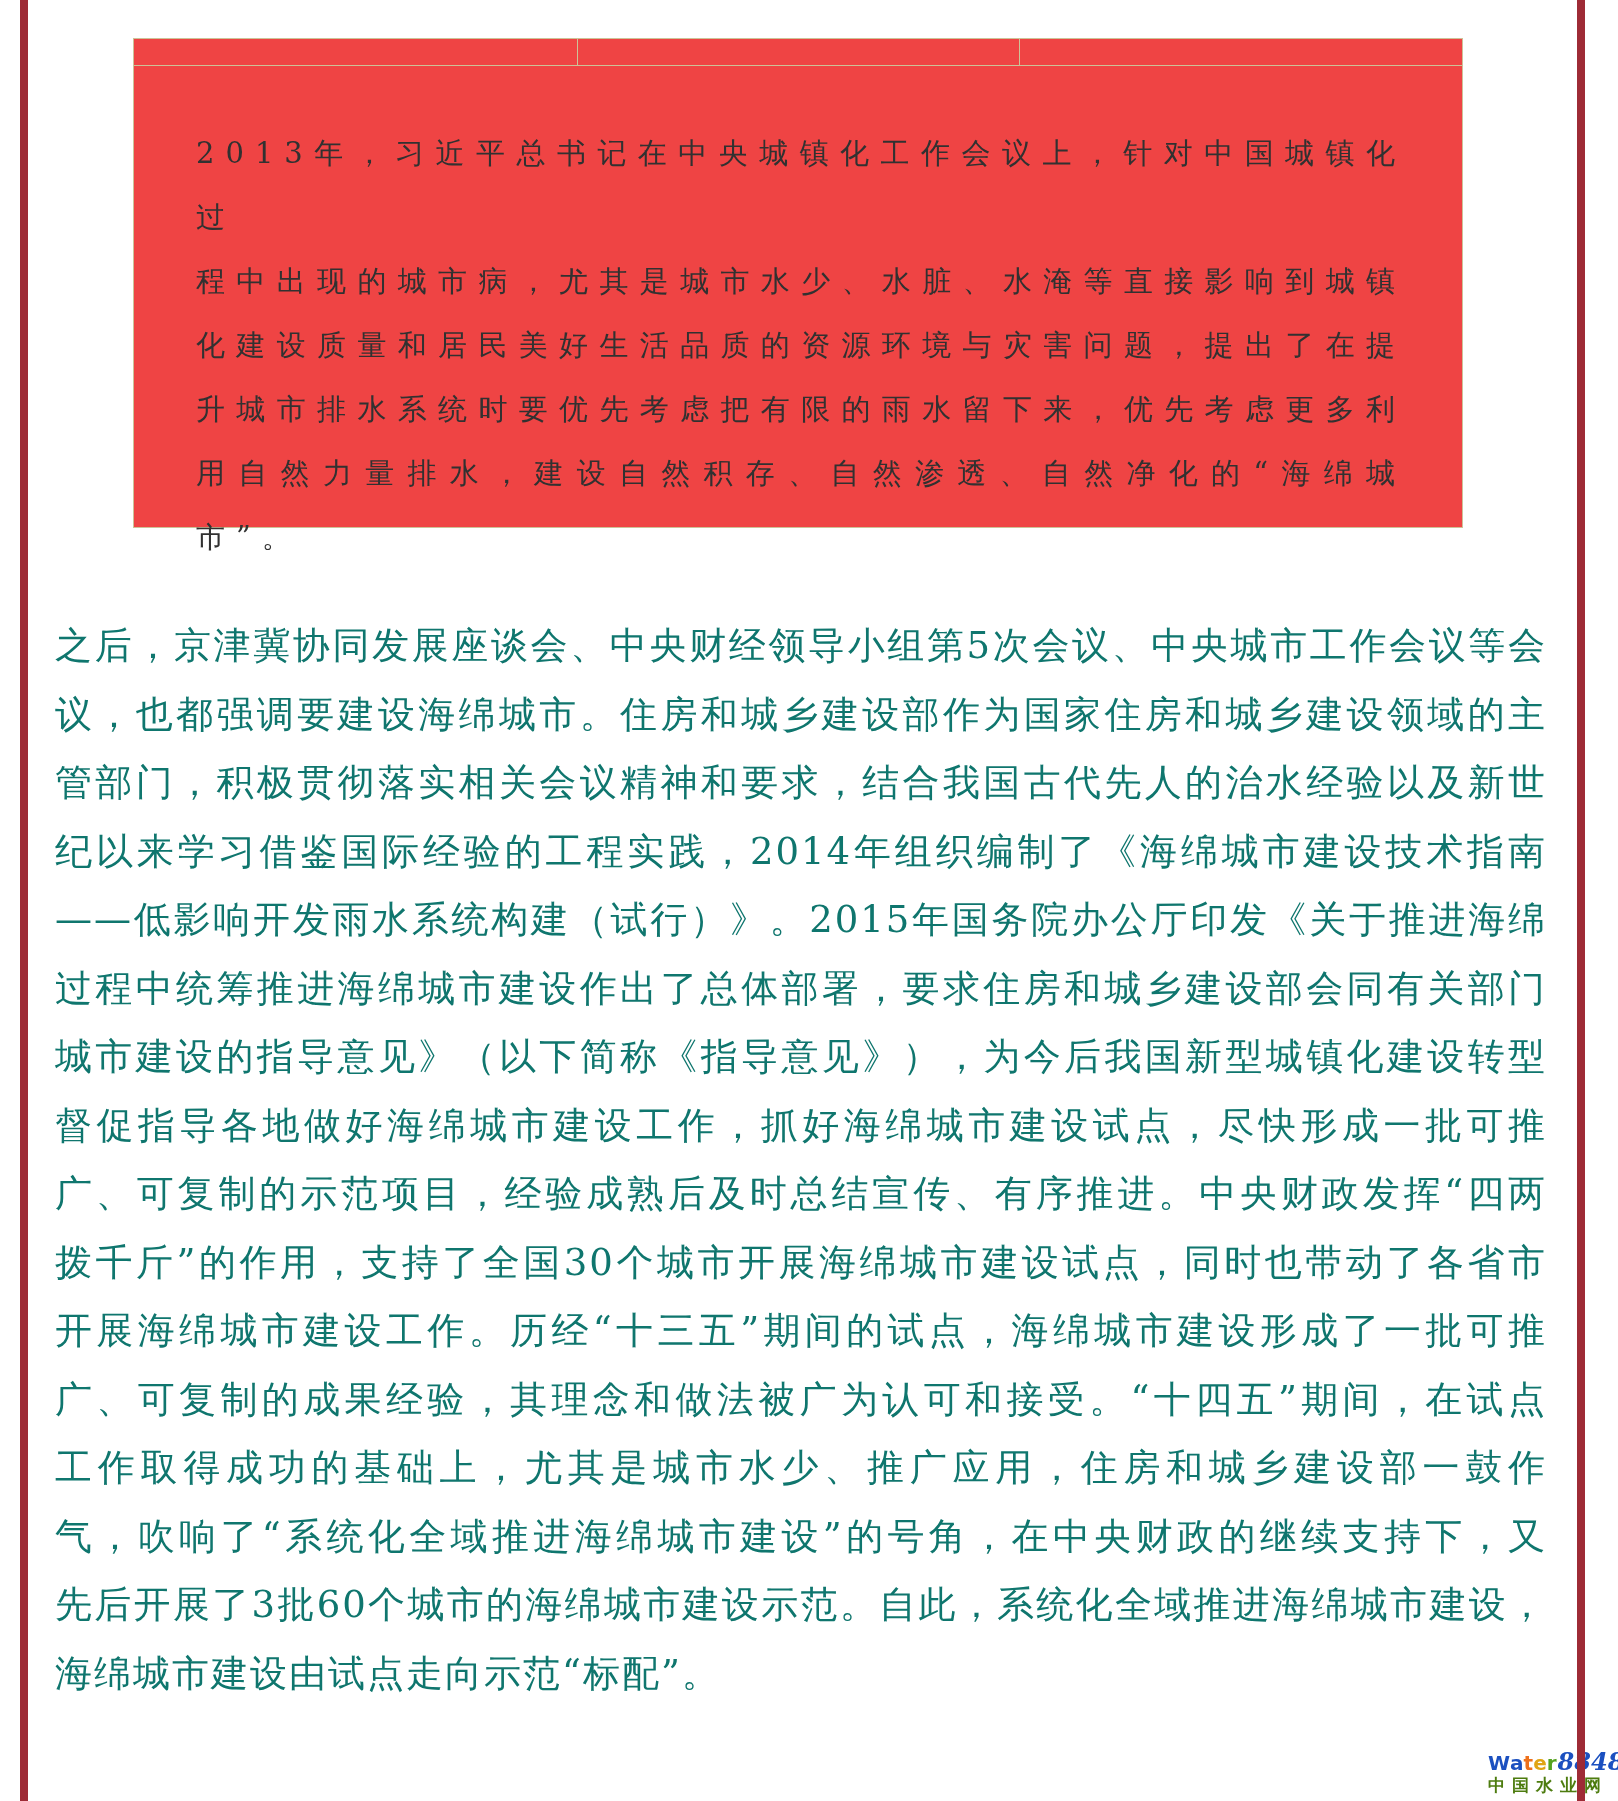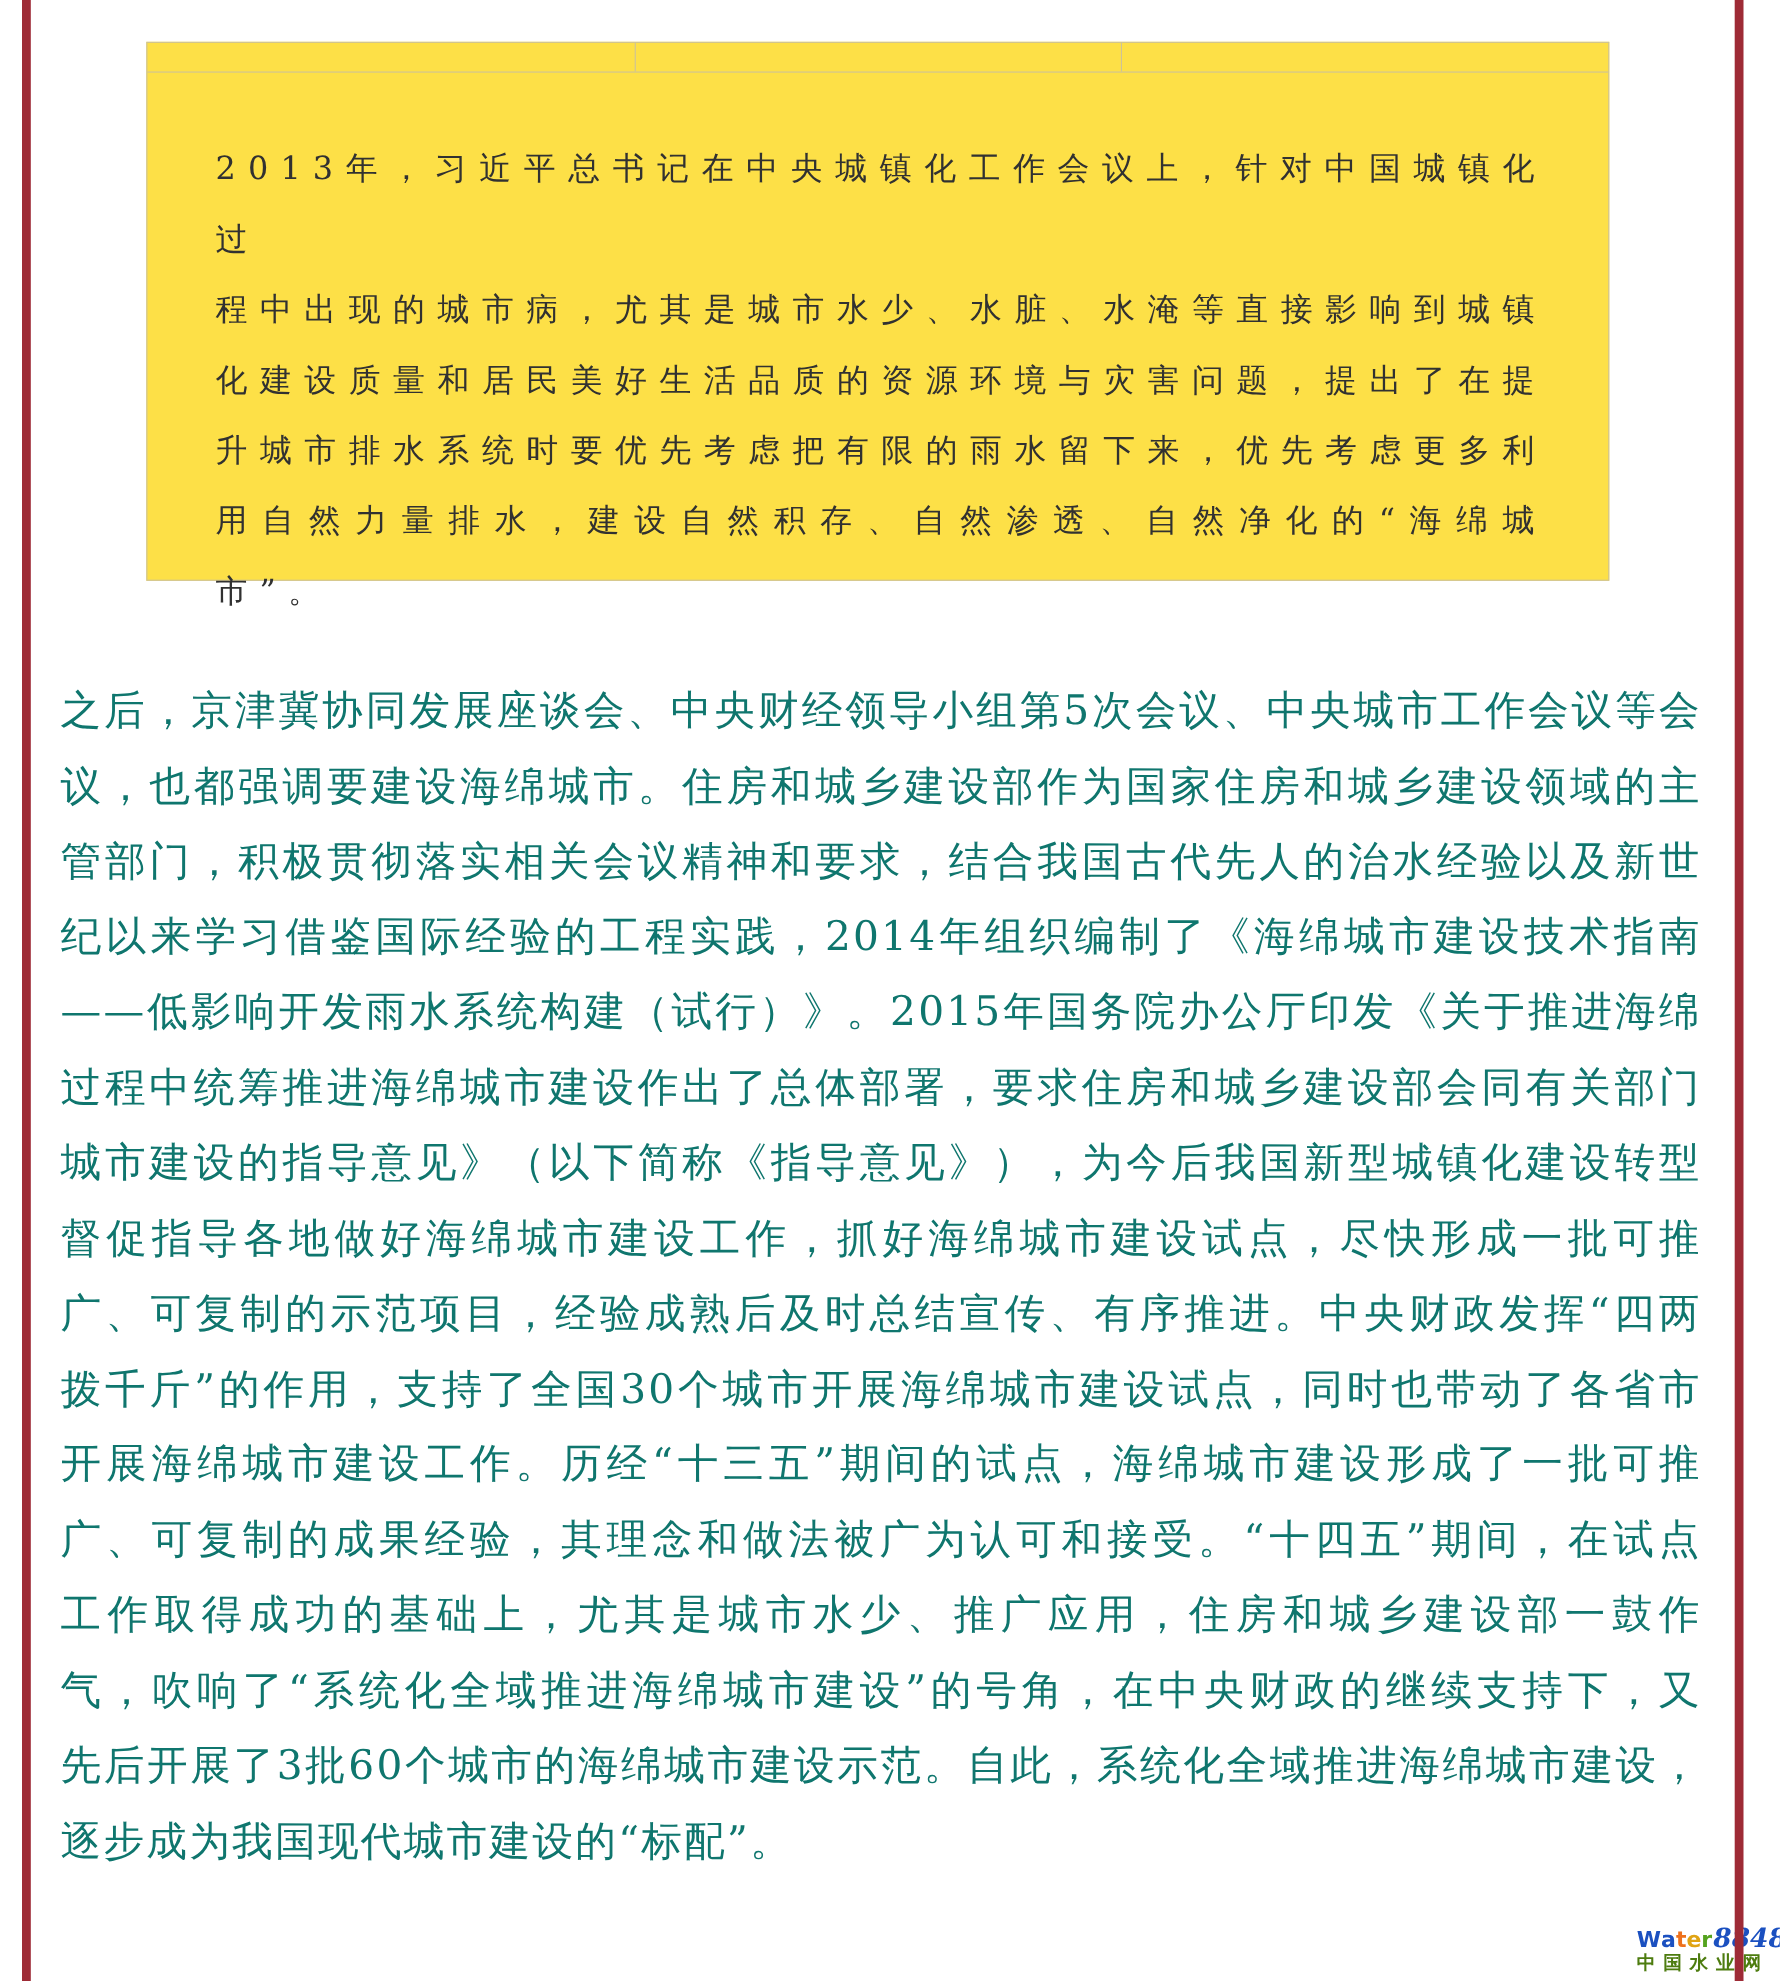--- a/index.html
+++ b/index.html
@@ -13,21 +13,21 @@
   .page{position:absolute;left:0;top:0;width:1618px;height:1801px;}
 
   
   .bar{position:absolute;top:0;height:1801px;width:8px;background:#9e2b36;z-index:6;}
   .bar-left{left:20px;}
   .bar-right{left:1577px;}
 
   
   .quote-table{
     position:absolute;left:133px;top:38px;width:1330px;height:490px;
-    border:1px solid #cdc298;box-sizing:border-box;background:#fde047;
+    border:1px solid #cdc298;box-sizing:border-box;background:#ef4444;
   }
   .qt-header{display:flex;height:27px;border-bottom:1px solid #cdc298;box-sizing:border-box;}
   .qt-cell{flex:1 1 33%;box-sizing:border-box;}
   .qt-cell + .qt-cell{border-left:1px solid #cdc298;}
   .quote-body{padding:55px 56px 0 62px;}
   .quote-line{
     font-size:29px;line-height:64px;letter-spacing:11px;
     color:#313131;
     text-align:justify;text-align-last:justify;
     font-family:"DejaVu Serif","Liberation Serif",serif;
@@ -95,21 +95,21 @@
       <div class="body-line">过程中统筹推进海绵城市建设作出了总体部署，要求住房和城乡建设部会同有关部门</div>
       <div class="body-line">城市建设的指导意见》（以下简称《指导意见》），为今后我国新型城镇化建设转型</div>
       <div class="body-line">督促指导各地做好海绵城市建设工作，抓好海绵城市建设试点，尽快形成一批可推</div>
       <div class="body-line">广、可复制的示范项目，经验成熟后及时总结宣传、有序推进。中央财政发挥“四两</div>
       <div class="body-line">拨千斤”的作用，支持了全国30个城市开展海绵城市建设试点，同时也带动了各省市</div>
       <div class="body-line">开展海绵城市建设工作。历经“十三五”期间的试点，海绵城市建设形成了一批可推</div>
       <div class="body-line">广、可复制的成果经验，其理念和做法被广为认可和接受。“十四五”期间，在试点</div>
       <div class="body-line">工作取得成功的基础上，尤其是城市水少、推广应用，住房和城乡建设部一鼓作</div>
       <div class="body-line">气，吹响了“系统化全域推进海绵城市建设”的号角，在中央财政的继续支持下，又</div>
       <div class="body-line">先后开展了3批60个城市的海绵城市建设示范。自此，系统化全域推进海绵城市建设，</div>
-      <div class="body-line">逐步成为我国现代城市建设的“标配”。</div>
+      <div class="body-line">海绵城市建设由试点走向示范“标配”。</div>
     </div>
 
   <div class="watermark">
     <div class="wm-row1">
       <span style="display:inline-flex;">
           <span class="wm-letter" style="color: rgb(27, 80, 192);">W</span>
           <span class="wm-letter" style="color: rgb(27, 80, 192);">a</span>
           <span class="wm-letter" style="color: rgb(238, 113, 28);">t</span>
           <span class="wm-letter" style="color: rgb(224, 164, 19);">e</span>
           <span class="wm-letter" style="color: rgb(85, 163, 31);">r</span>

